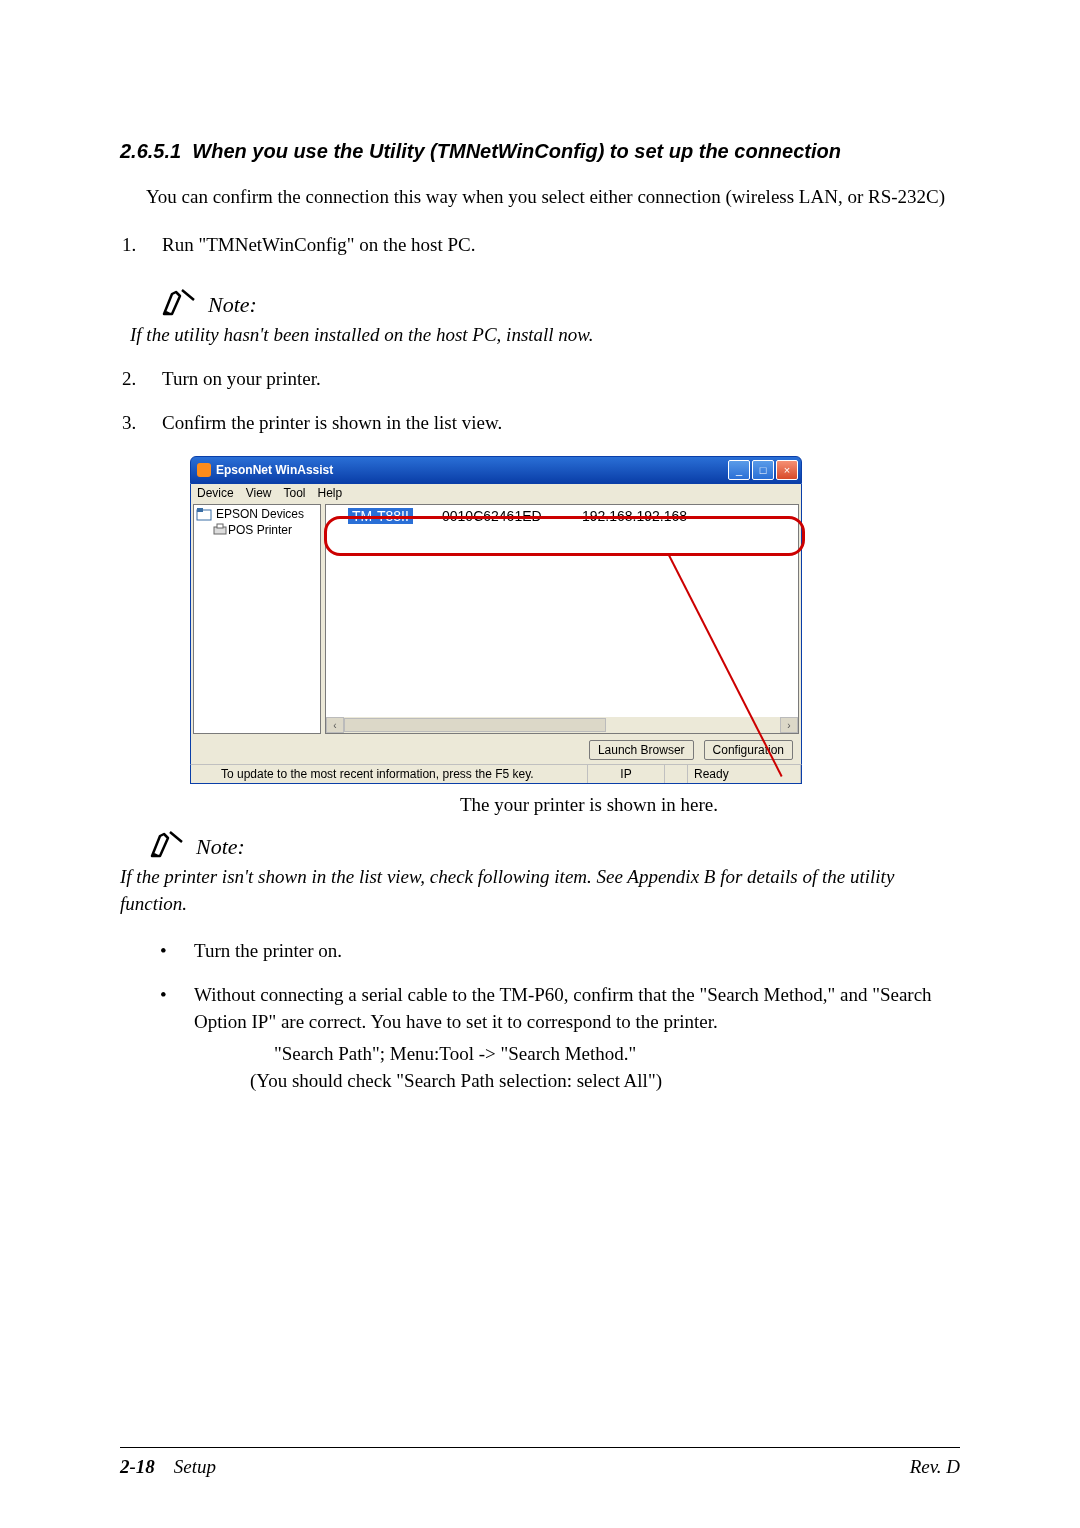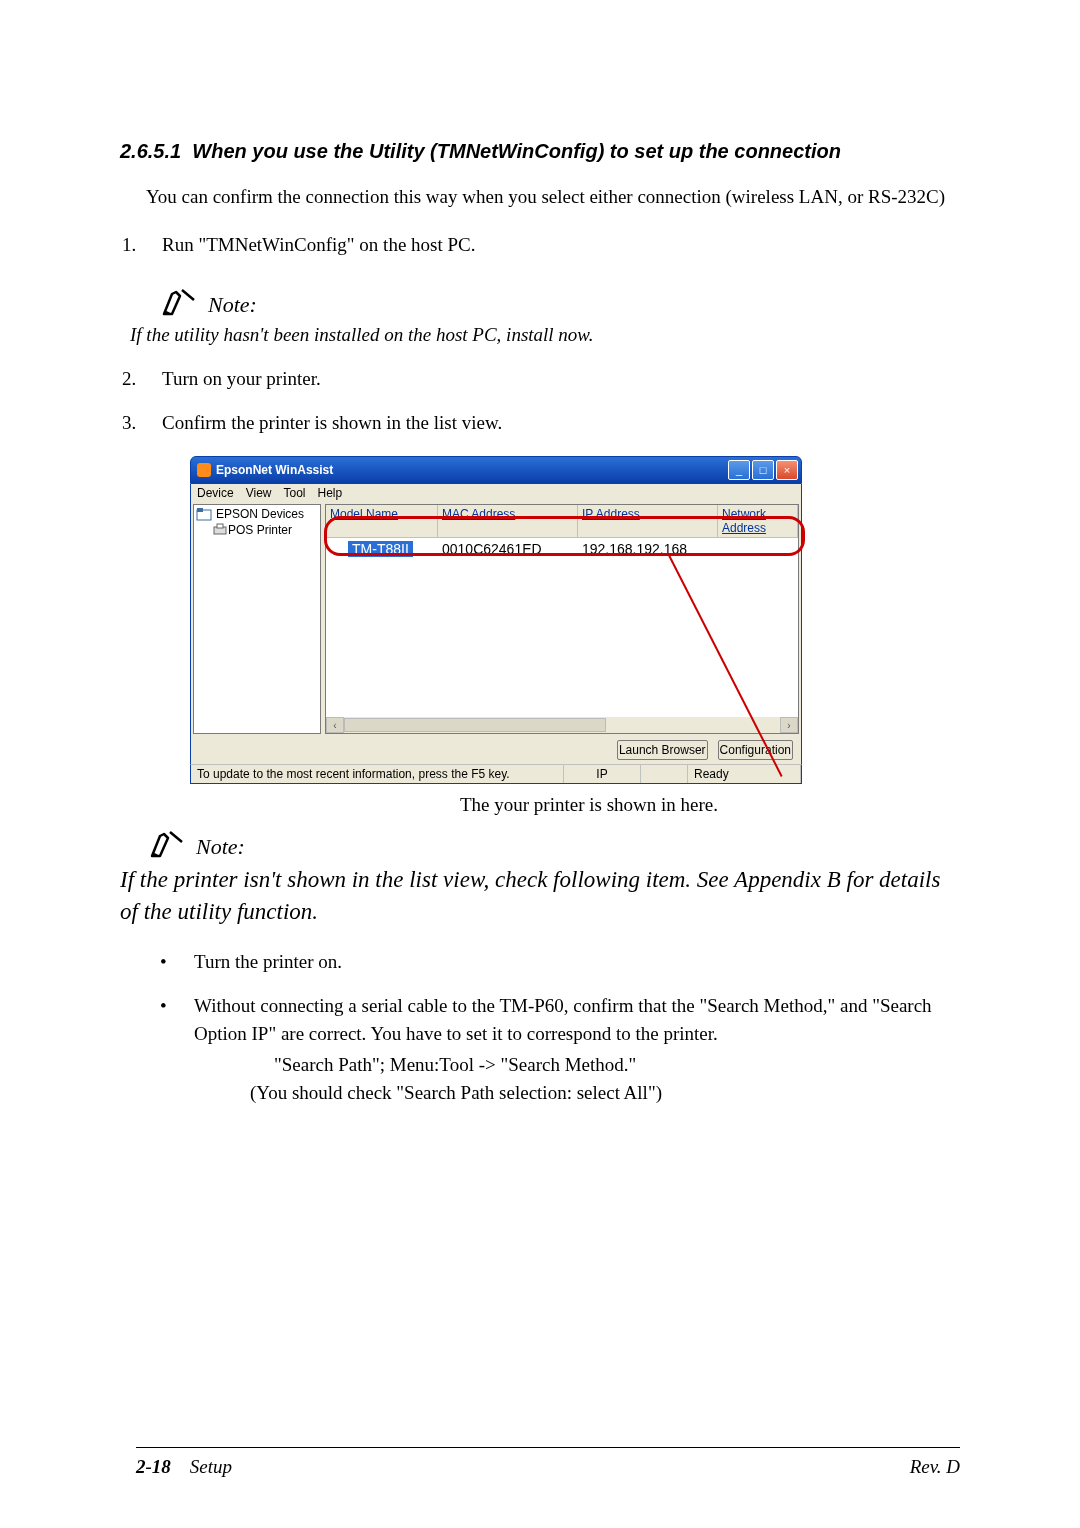--- a/index.html
+++ b/index.html
@@ -62,21 +62,21 @@
     .note-text {
       font-style: italic;
       font-size: 19px;
       margin-left: 10px;
       margin-top: 4px;
       margin-bottom: 20px;
       line-height: 1.4;
     }
     .note-text-outer {
       font-style: italic;
-      font-size: 23px;
+      font-size: 19px;
       margin-left: 0px;
       margin-top: 4px;
       margin-bottom: 20px;
       line-height: 1.4;
     }
     .note-head-outer {
       display: flex;
       align-items: flex-end;
       gap: 8px;
       margin-left: 28px;
@@ -243,28 +243,29 @@
       justify-content: flex-end;
       padding: 4px 8px;
       gap: 10px;
       background: #ece9d8;
       border-left: 1px solid #0a3ea8; border-right: 1px solid #0a3ea8;
     }
     .ui-btn {
       background: #ece9d8;
       border: 1px solid #7a7a7a;
       border-radius: 2px;
-      padding: 2px 1px;
+      padding: 2px 8px;
       font-size: 12px;
     }
     .statusbar {
       display: flex;
       background: #ece9d8;
       border: 1px solid #0a3ea8;
       border-top: 1px solid #c0c0c0;
+      padding-left: 24px;
     }
     .status-cell {
       padding: 2px 6px;
       border-right: 1px solid #c0c0c0;
       font-size: 12px;
     }
     .sc1 { flex: 0 0 360px; }
     .sc2 { flex: 0 0 64px; text-align: center; }
     .sc3 { flex: 1; }
     .sc4 { flex: 0 0 100px; }
@@ -281,21 +282,21 @@
       pointer-events: none;
     }
     .caption {
       margin-left: 340px;
       margin-top: 10px;
       font-size: 19px;
     }
     .footer {
       position: absolute;
       bottom: 50px;
-      left: 136px;
+      left: 120px;
       right: 120px;
       border-top: 1px solid #000;
       padding-top: 8px;
       display: flex;
       justify-content: space-between;
       font-size: 19px;
       font-style: italic;
     }
     .footer .pageno {
       font-weight: bold;
@@ -364,26 +365,20 @@
         </div>
         <div class="tree-child-row">
           <svg class="printer-icon" viewBox="0 0 16 14">
               <rect x="2" y="4" width="12" height="7" fill="#ddd" stroke="#666"></rect>
               <rect x="5" y="1" width="6" height="4" fill="#fff" stroke="#666"></rect>
             </svg>
           <span>POS Printer</span>
         </div>
       </div>
       <div class="list-pane">
-        <div class="col-headers">
-          <div class="col-h c-model">Model Name</div>
-          <div class="col-h c-mac">MAC Address</div>
-          <div class="col-h c-ip">IP Address</div>
-          <div class="col-h c-net">Network Address</div>
-        </div>
         <div class="list-body">
           <div class="list-row">
             <div class="cell c-model">
               <span class="selected-model">TM-T88II</span>
             </div>
             <div class="cell c-mac">0010C62461ED</div>
             <div class="cell c-ip">192.168.192.168</div>
             <div class="cell c-net"></div>
           </div>
         </div>

